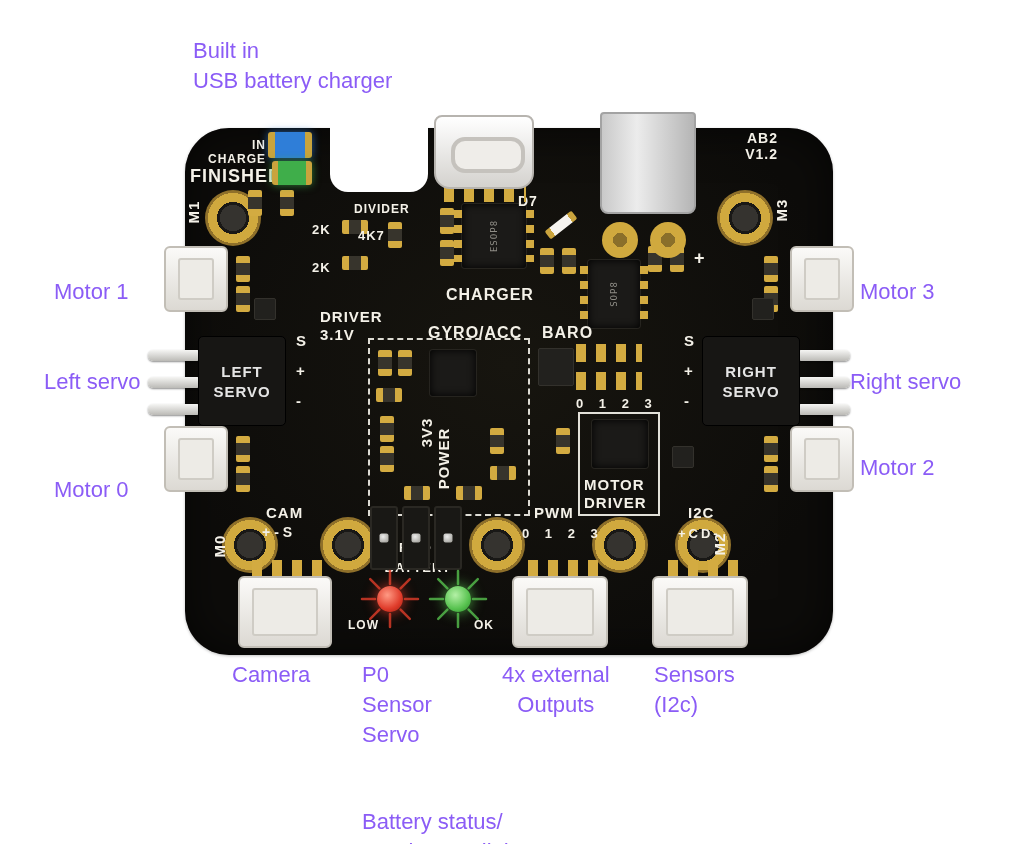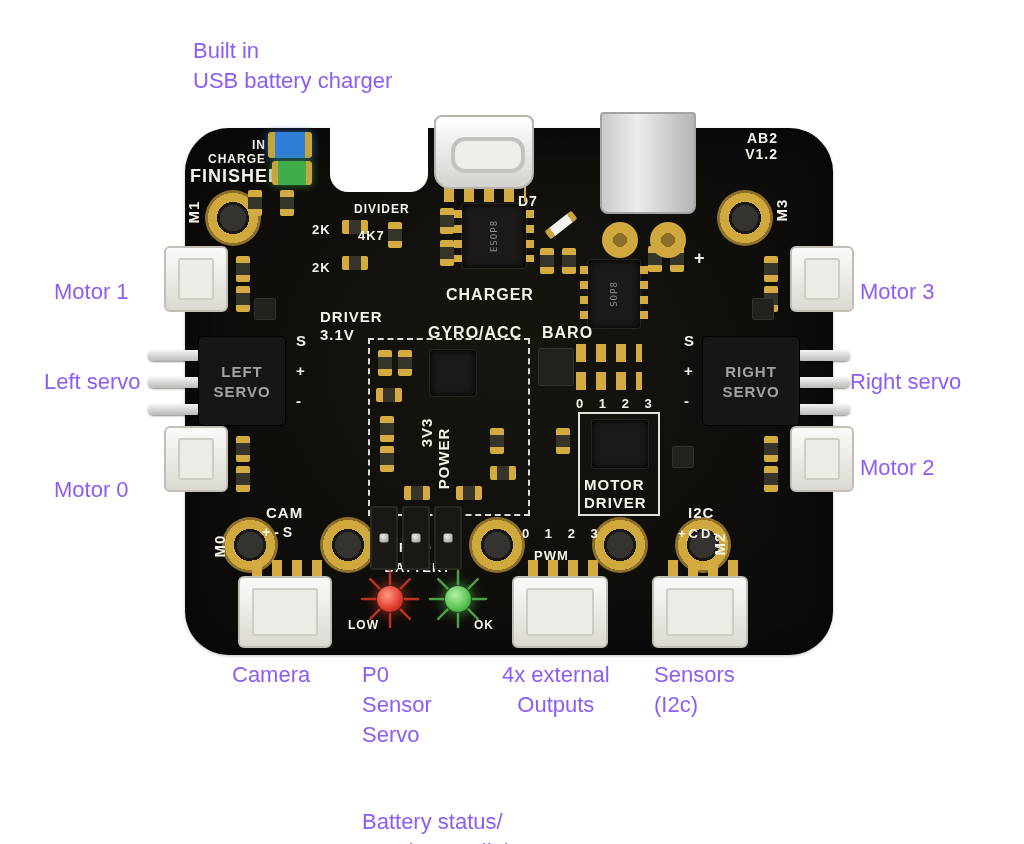--- a/index.html
+++ b/index.html
@@ -41,21 +41,21 @@
   .chip.pins-lr::after  { content:""; position:absolute; right:-8px; top:6px; bottom:6px; width:8px;
          background: repeating-linear-gradient(180deg, #d3ab41 0 8px, transparent 8px 15px); }
   .chip-label { position:absolute; color:#8f8d86; font-family:"DejaVu Sans Mono", monospace; font-size:9px;
          left:50%; top:50%; transform:translate(-50%,-50%) rotate(-90deg); letter-spacing:1px; }
 
   
   .jst { position:absolute; background:linear-gradient(180deg,#fbfaf8,#dcd9d3); border:2px solid #c2beb6; border-radius:6px; }
   .jst::after { content:""; position:absolute; inset:10px 12px; border:2px solid #cfccc5; border-radius:3px; background:#edebe6; }
   .servo-body { position:absolute; background:#171614; border-radius:5px; border:1px solid #000;
          display:flex; flex-direction:column; align-items:center; justify-content:center; gap:3px;
-         color:#a3a3a3; font-weight:bold; font-size:15px; letter-spacing:1px; z-index:3; }
+         color:#e5e5e5; font-weight:bold; font-size:15px; letter-spacing:1px; z-index:3; }
   .servo-pin { position:absolute; height:11px; width:54px; border-radius:5px; z-index:2;
          background:linear-gradient(180deg,#f5f5f3,#bbbab6); box-shadow:0 1px 2px rgba(0,0,0,.45); }
   .hpin { position:absolute; width:28px; height:64px; background:#191815; border:2px solid #2a2823; border-radius:3px; z-index:3; }
   .hpin::after { content:""; position:absolute; left:50%; top:50%; width:9px; height:9px;
          transform:translate(-50%,-50%); background:radial-gradient(circle at 40% 35%, #ececec, #97968f); border-radius:2px; }
 
   
   .usb { position:absolute; left:434px; top:115px; width:100px; height:74px;
          background:linear-gradient(180deg,#ffffff,#d4d2ce); border:2px solid #b7b4af; border-radius:8px 8px 16px 16px; z-index:2; }
   .usb::after { content:""; position:absolute; left:15px; top:20px; width:66px; height:28px;
@@ -158,21 +158,21 @@
   <div class="silk" style="left:320px; top:326px; font-size:15px;">3.1V</div>
   <div class="silk" style="left:428px; top:324px; font-size:16px;">GYRO/ACC</div>
   <div class="silk" style="left:542px; top:324px; font-size:16px;">BARO</div>
   <div class="silk" style="left:576px; top:396px; font-size:13px; letter-spacing:6px;">0 1 2 3</div>
   <div class="silk rot" style="left:404px; top:424px; width:44px; font-size:15px; text-align:center;">3V3</div>
   <div class="silk rot" style="left:410px; top:450px; width:66px; font-size:15px; text-align:center;">POWER</div>
   <div class="silk" style="left:584px; top:476px; font-size:15px;">MOTOR</div>
   <div class="silk" style="left:584px; top:494px; font-size:15px;">DRIVER</div>
   <div class="silk" style="left:266px; top:504px; font-size:15px;">CAM</div>
   <div class="silk" style="left:262px; top:524px; font-size:14px; letter-spacing:4px;">+-S</div>
-  <div class="silk" style="left:534px; top:504px; font-size:13px;margin-top:44px;">PWM</div>
+  <div class="silk" style="left:534px; top:504px; font-size:15px;">PWM</div>
   <div class="silk" style="left:522px; top:526px; font-size:13px; letter-spacing:6px;">0 1 2 3</div>
   <div class="silk" style="left:688px; top:504px; font-size:15px;">I2C</div>
   <div class="silk" style="left:678px; top:526px; font-size:13px; letter-spacing:3px;">+CD-</div>
 
   <div class="silk" style="left:190px; top:138px; width:76px; font-size:12px; text-align:right;">IN CHARGE</div>
   <div class="led-rect" style="left:268px; top:132px; width:44px; height:26px;
        background:linear-gradient(90deg,#c9a43d 0 7px,#2f7ed8 7px 37px,#c9a43d 37px); box-shadow:0 0 8px rgba(47,126,216,.7);"></div>
   <div class="silk" style="left:190px; top:166px; width:76px; font-size:18px; text-align:right;">FINISHED</div>
   <div class="led-rect" style="left:272px; top:161px; width:40px; height:24px;
        background:linear-gradient(90deg,#c9a43d 0 6px,#3fae4a 6px 34px,#c9a43d 34px); box-shadow:0 0 8px rgba(63,174,74,.7);"></div>

